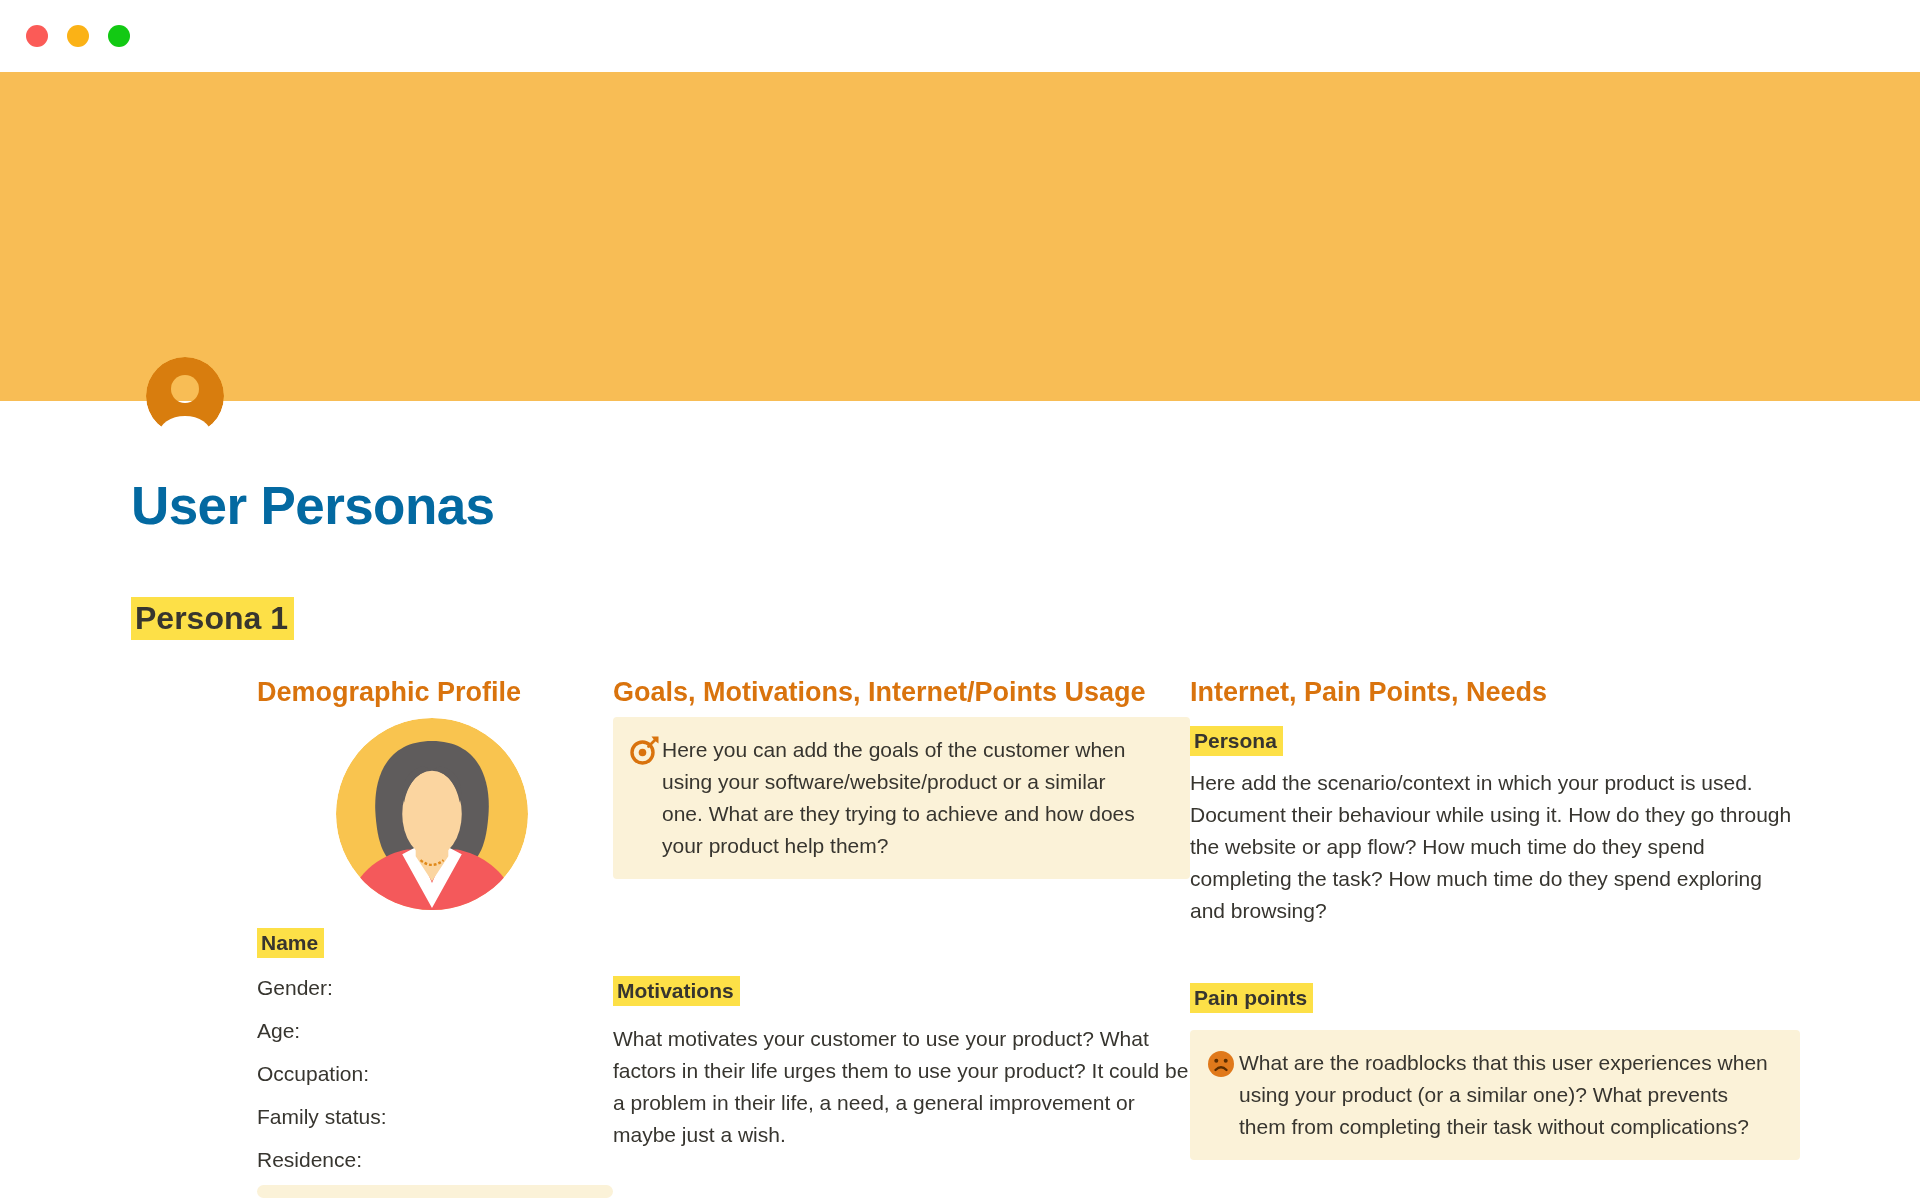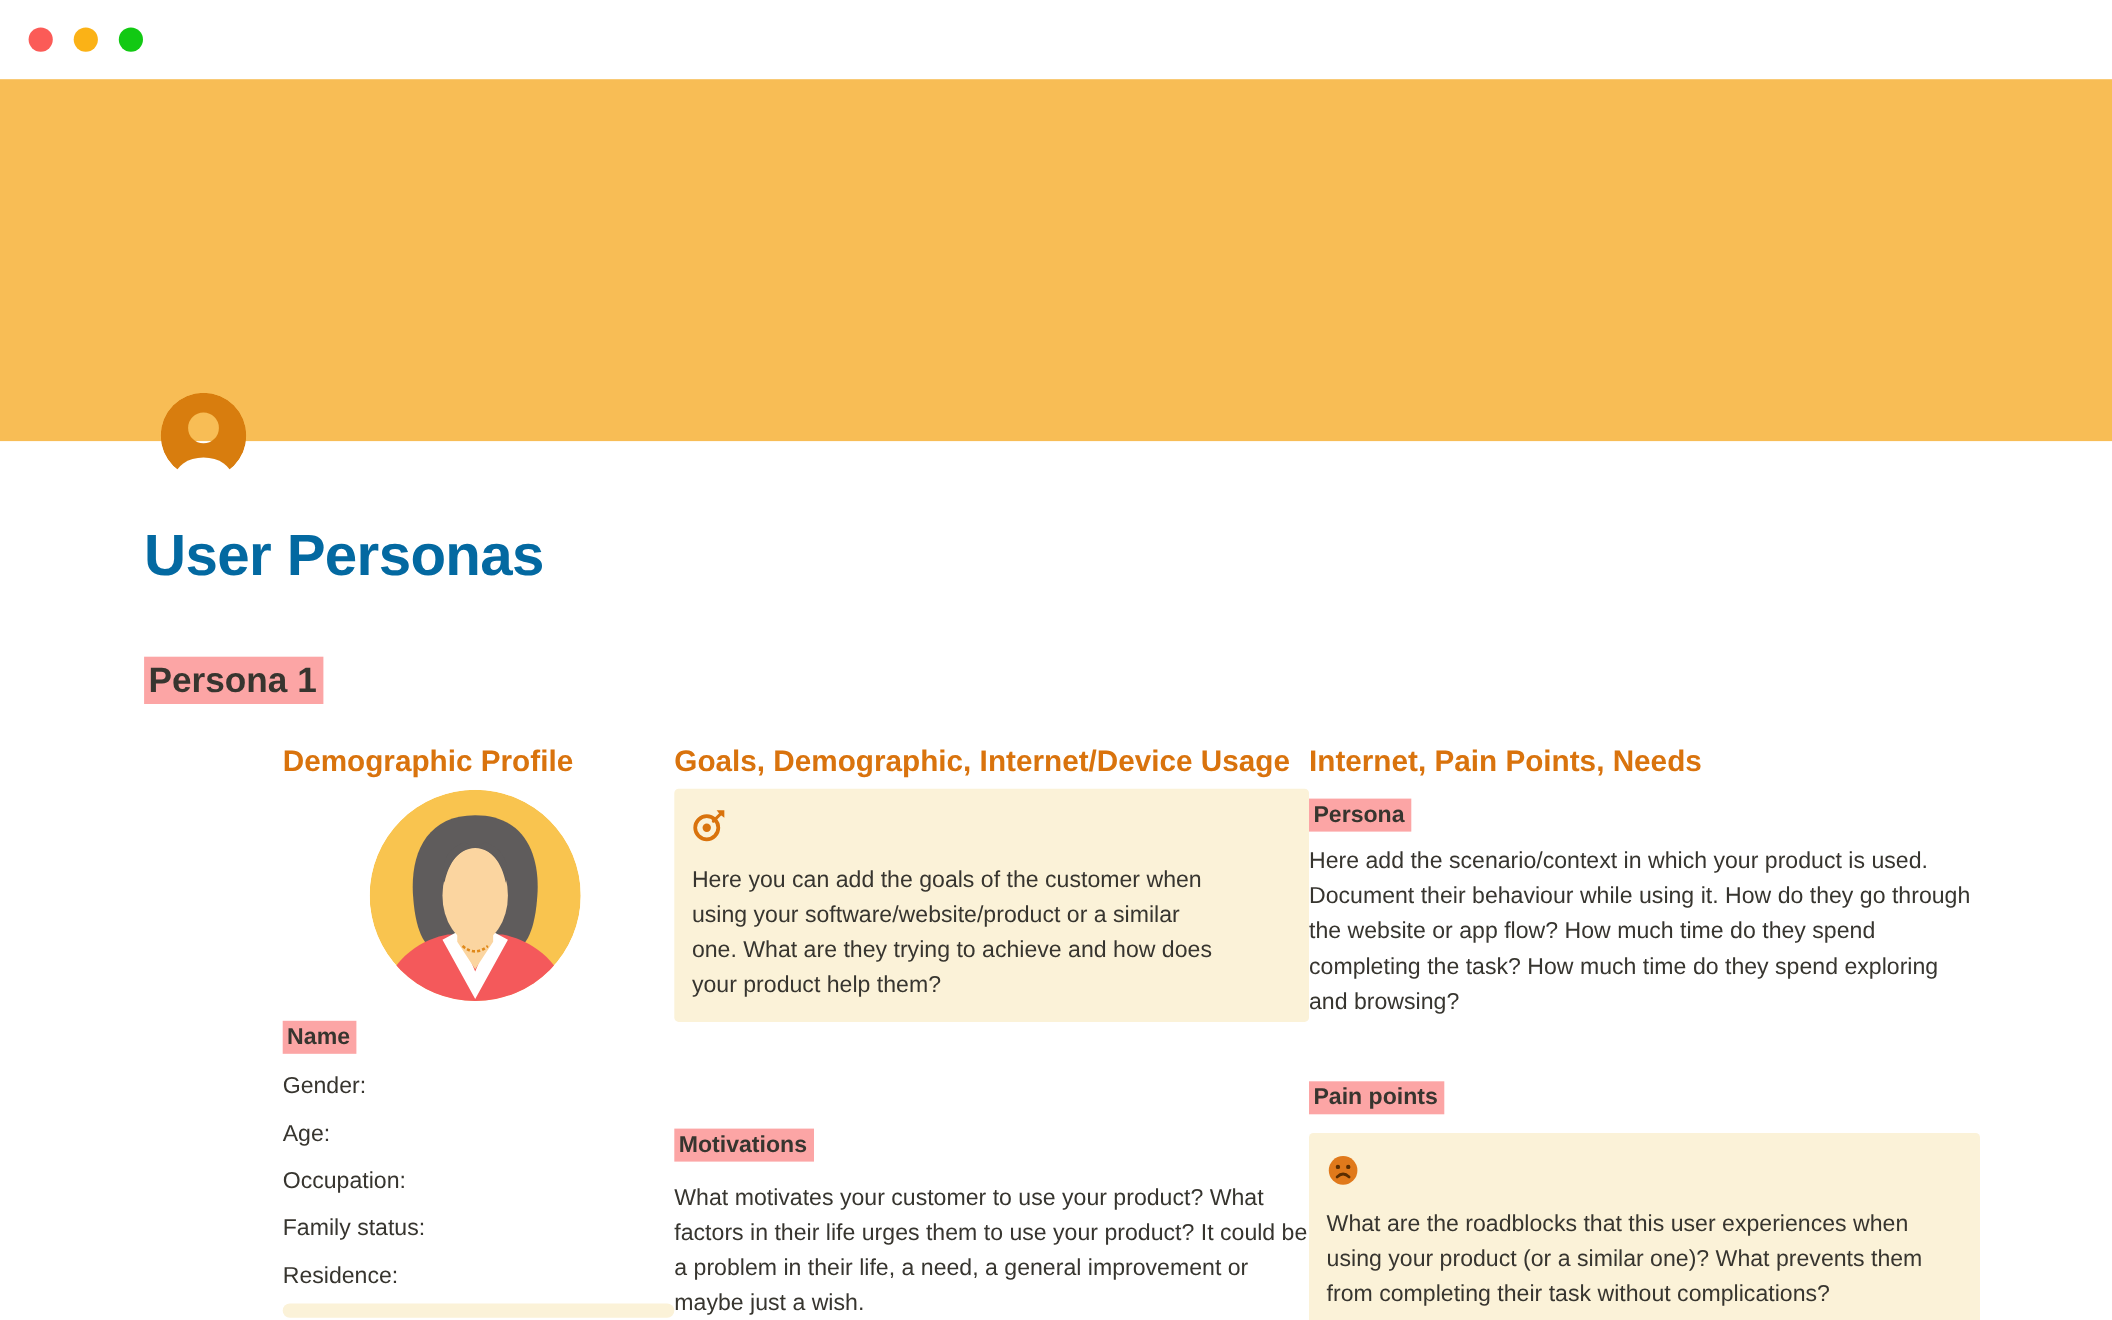--- a/index.html
+++ b/index.html
@@ -30,21 +30,21 @@
   }
 
   .page-title {
     margin:0; padding-top:76px;
     font-size:53px; line-height:1.1; font-weight:700;
     letter-spacing:-0.6px; color:#0369a1;
   }
 
   .persona-heading { margin:62px 0 0 0; font-size:32px; line-height:1.25; font-weight:700; }
   .hl {
-    background:#fca5a5; padding:1px 6px 2px 4px; display:inline-block;
+    background:#fde047; padding:1px 6px 2px 4px; display:inline-block;
   }
 
   .columns {
     display:flex; justify-content:flex-end; margin-top:36px;
   }
   .col-1 { width:356px; }
   .col-2 { width:577px; }
   .col-3 { width:610px; }
 
   .col-heading {
@@ -64,23 +64,22 @@
   .avatar-illustration { width:192px; height:192px; margin:8px 0 0 79px; display:block; }
   .field { margin:11px 0 0 0; }
   .partial-callout {
     margin-top:9px; height:13px; width:356px;
     background:#FBF2D8; border-radius:8px;
   }
 
   
   .callout {
     background:#FBF2D8; border-radius:4px;
-    display:flex; align-items:flex-start; gap:18px;
+    display:flex; align-items:flex-start; gap:3px;
     padding:17px 20px 17px 16px;
-    flex-direction:column;
   }
   .callout .c-icon { flex:0 0 30px; width:30px; height:30px; margin-top:2px; }
   .goals-callout { margin-top:7px; }
   .goals-callout .body-text { max-width:478px; }
   .pain-callout  { margin-top:14px; }
 
   .mt-goals-label   { margin-top:22px; }
   .mt-scenario-label{ margin-top:16px; }
   .mt-motiv-label   { margin-top:97px; }
   .mt-pain-label    { margin-top:56px; }
@@ -144,21 +143,21 @@
       <p class="body-text field">Gender:</p>
       <p class="body-text field">Age:</p>
       <p class="body-text field">Occupation:</p>
       <p class="body-text field">Family status:</p>
       <p class="body-text field">Residence:</p>
 
       <div class="partial-callout"></div>
     </div>
 
     <div class="col-2">
-      <h3 class="col-heading">Goals, Demographic, Internet/Device Usage</h3>
+      <h3 class="col-heading">Goals, Motivations, Internet/Points Usage</h3>
 
 
       <div class="callout goals-callout">
         <span class="c-icon">
           <svg viewBox="0 0 30 30" width="30" height="30">
             <circle cx="13.5" cy="16.5" r="10.5" fill="none" stroke="#D9730D" stroke-width="3.4"></circle>
             <circle cx="13.5" cy="16.5" r="3.8" fill="#D9730D"></circle>
             <path d="M19.5,10.5 L26,4" stroke="#D9730D" stroke-width="2.8" stroke-linecap="round"></path>
             <path d="M22.5,0.5 L29.5,0.5 L29.5,7.5 L25.5,4.5 Z" fill="#D9730D"></path>
           </svg>

